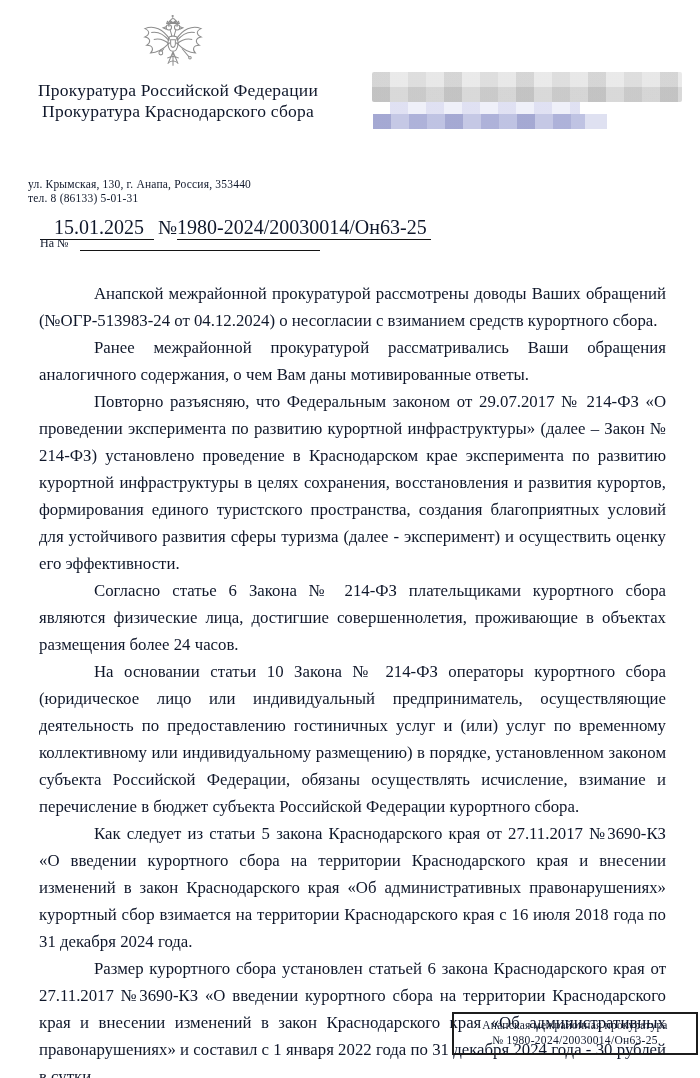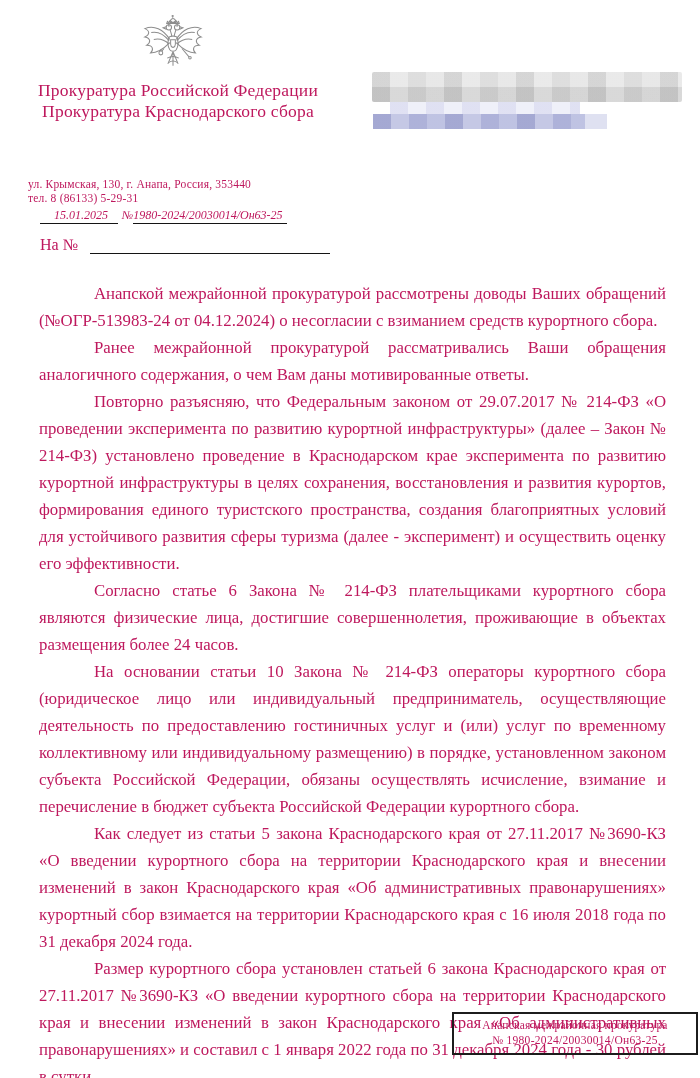--- a/index.html
+++ b/index.html
@@ -3,51 +3,51 @@
 <meta charset="utf-8">
 <style>
   * { margin:0; padding:0; box-sizing:border-box; }
   html,body { background:#888; }
   .page {
     position:relative;
     width:700px; height:1078px;
     margin:0 auto;
     background:#ffffff;
     font-family:"Liberation Serif","DejaVu Serif",serif;
-    color:#be185d;
+    color:#0f172a;
     overflow:hidden;
   }
 
   
   .emblem { position:absolute; left:141px; top:11px; width:64px; height:66px; }
   .org-block {
     position:absolute; left:28px; top:80px; width:300px;
     text-align:center; font-size:17.5px; line-height:21px;
     letter-spacing:0.2px;
   }
   .dept-block {
     position:absolute; left:28px; top:126px; width:300px;
     text-align:center; font-weight:bold; font-size:20px; line-height:24px;
   }
   .addr-block {
     position:absolute; left:28px; top:178px; width:300px;
     font-size:11.5px; line-height:13.5px;
     letter-spacing:0.2px;
   }
   .date-row {
-    position:absolute; left:40px; top:208px; width:330px;
-    font-size:12px; white-space:nowrap;font-style:italic;
+    position:absolute; left:40px; top:216px; width:330px;
+    font-size:20px; white-space:nowrap;
   }
   .u-line { border-bottom:1.6px solid #141414; }
   .date-row .date-val { padding:0 10px 1px 14px; }
   .date-row .num-sign { padding:0 0 1px 4px; }
   .date-row .num-val { padding:0 4px 1px 0; }
   .ref-row {
     position:absolute; left:40px; top:236px; width:330px;
-    font-size:16px; white-space:nowrap;
+    font-size:12px; white-space:nowrap;
   }
   .ref-blank {
     display:inline-block; width:240px; height:14px;
     margin-left:12px; border-bottom:1.7px solid #141414;
     vertical-align:bottom;
   }
 
   
   .redact { position:absolute; }
   .redact-gray {
@@ -148,21 +148,21 @@
   </div>
 
   <div class="org-block">
     <div>Прокуратура Российской Федерации</div>
     <div>Прокуратура Краснодарского сбора</div>
   </div>
 
 
   <div class="addr-block">
     <div>ул. Крымская, 130, г. Анапа, Россия, 353440</div>
-    <div>тел. 8 (86133) 5-29-31</div>
+    <div>тел. 8 (86133) 5-01-31</div>
   </div>
 
   <div class="date-row">
     <span class="u-line date-val">15.01.2025</span><span class="num-sign">№</span><span class="u-line num-val">1980-2024/20030014/Он63-25</span>
   </div>
 
   <div class="ref-row">
     <span>На №</span><span class="ref-blank"></span>
   </div>
 

